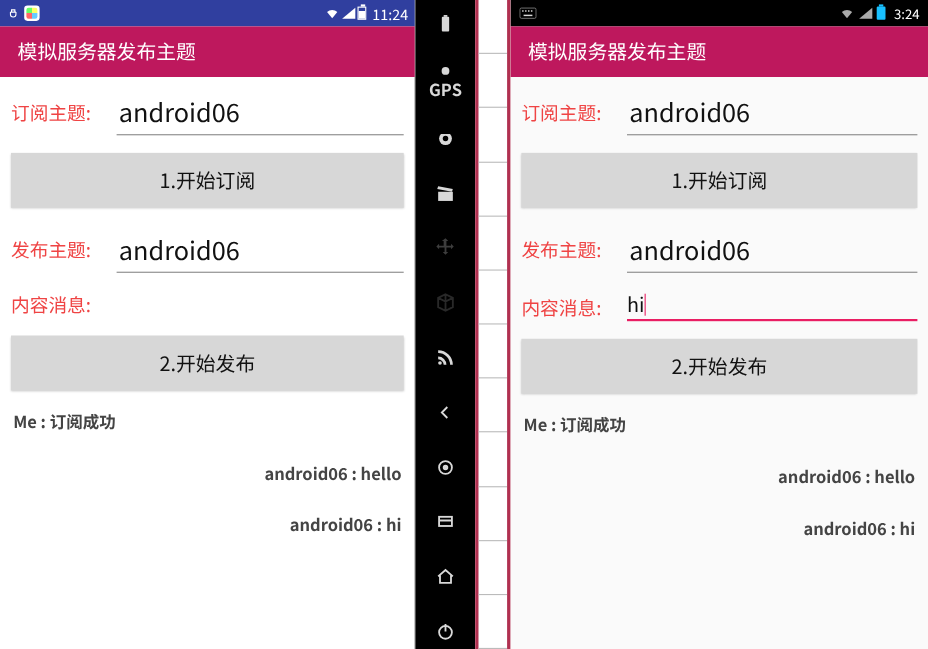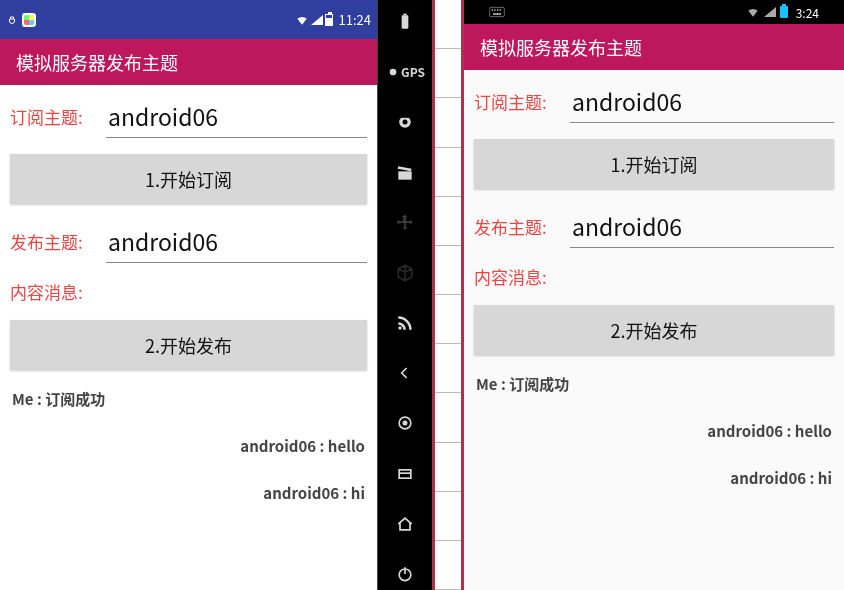--- a/index.html
+++ b/index.html
@@ -13,29 +13,29 @@
   }
   .canvas { display: flex; width: 844px; height: 590px; }
   
   .emu-left { width: 432px; display: flex; background: #fff; position: relative; }
   .phone-left { width: 378px; background: #fff; display: flex; flex-direction: column; border-right: 1px solid #444; }
   .sidebar { width: 54px; background: #000; display: flex; flex-direction: column; align-items: center; padding-top: 6px; gap: 18px; color: #fff; }
   .sidebar .sb-icon { width: 40px; height: 36px; display: flex; align-items: center; justify-content: center; font-size: 16px; color: #d8d8d8; }
   .sidebar .sb-icon svg { width: 20px; height: 20px; }
   
   .statusbar-left {
-    height: 39px; background: #303F9F; color: #fff; display: flex; align-items: center;
+    height: 24px; background: #303F9F; color: #fff; display: flex; align-items: center;
     font-size: 11px; padding: 0 6px;
   }
   .statusbar-left .sl-icons-left { display: flex; gap: 4px; align-items: center; }
   .statusbar-left .sl-spacer { flex: 1; }
   .statusbar-left .sl-icons-right { display: flex; gap: 2px; align-items: center; }
   .statusbar-right {
     height: 24px; background: #000; color: #d8d8d8; display: flex; align-items: center;
-    font-size: 12px; padding: 0 25px;
+    font-size: 12px; padding: 0 8px;
   }
   .statusbar-right .sr-spacer { flex: 1; }
   .statusbar-right .sr-icons { display: flex; gap: 4px; align-items: center; }
   .app-icon { width: 14px; height: 14px; border-radius: 3px; background: #fff; display: inline-flex; align-items: center; justify-content: center; }
   .app-icon .dots { width: 10px; height: 10px; background: conic-gradient(#ff6 0 90deg,#6cf 90deg 180deg,#f66 180deg 270deg,#6f6 270deg 360deg); border-radius: 2px; }
   .sb-tri { display:inline-block; width:0;height:0;border-style:solid;border-width:0 0 10px 12px;border-color:transparent transparent #fff transparent; }
   .sb-batt { display:inline-block; width:8px;height:12px;border:1px solid #fff; position:relative; background:linear-gradient(#fff,#fff) bottom/100% 70% no-repeat; }
   .sb-batt::before { content:"";position:absolute;top:-3px;left:2px;width:4px;height:2px;background:#fff; }
   .sb-batt-blue { display:inline-block; width:8px;height:12px;background:#18c0ff;border-radius:1px;position:relative; }
   .sb-batt-blue::before { content:"";position:absolute;top:-2px;left:2px;width:4px;height:2px;background:#18c0ff; }
@@ -126,21 +126,21 @@
       </div>
     </div>
 
     <div class="sidebar">
       <div class="sb-icon">
           <svg viewBox="0 0 24 24" fill="#d8d8d8">
             <rect x="8" y="4" width="8" height="16" rx="1"></rect>
             <rect x="10" y="2" width="4" height="2"></rect>
           </svg>
         </div>
-      <div class="sb-icon" style="font-size:12px;font-weight:bold;flex-direction:row;">
+      <div class="sb-icon" style="font-size:15px;font-weight:bold;flex-direction:column;">
           <svg viewBox="0 0 24 24" fill="#d8d8d8" width="16" height="16">
             <circle cx="12" cy="12" r="5"></circle>
           </svg>
           <span style="margin-top:-2px;">GPS</span>
         </div>
       <div class="sb-icon">
           <svg viewBox="0 0 24 24" fill="#d8d8d8">
             <circle cx="12" cy="12" r="7"></circle>
             <circle cx="12" cy="12" r="3" fill="#000"></circle>
             <rect x="3" y="4" width="18" height="3" fill="#000"></rect>
@@ -247,20 +247,24 @@
         <span class="label">订阅主题:</span>
         <span class="input-wrap"><input value="android06" style=""></span>
       </div>
       <button class="btn">1.开始订阅</button>
       <div class="row">
         <span class="label">发布主题:</span>
         <span class="input-wrap"><input value="android06" style=""></span>
       </div>
       <div class="row">
         <span class="label">内容消息:</span>
+        <span class="input-wrap" style="display:flex;align-items:center;border-bottom:2px solid #E91E63;">
+          <span style="font-size:18px;color:#111;">hi</span>
+            <span class="caret"></span>
+        </span>
       </div>
       <button class="btn">2.开始发布</button>
       <div class="log">
         <div class="log-line">Me : 订阅成功</div>
         <div class="log-line right">android06 : hello</div>
         <div class="log-line right">android06 : hi</div>
       </div>
     </div>
   </div>
 

